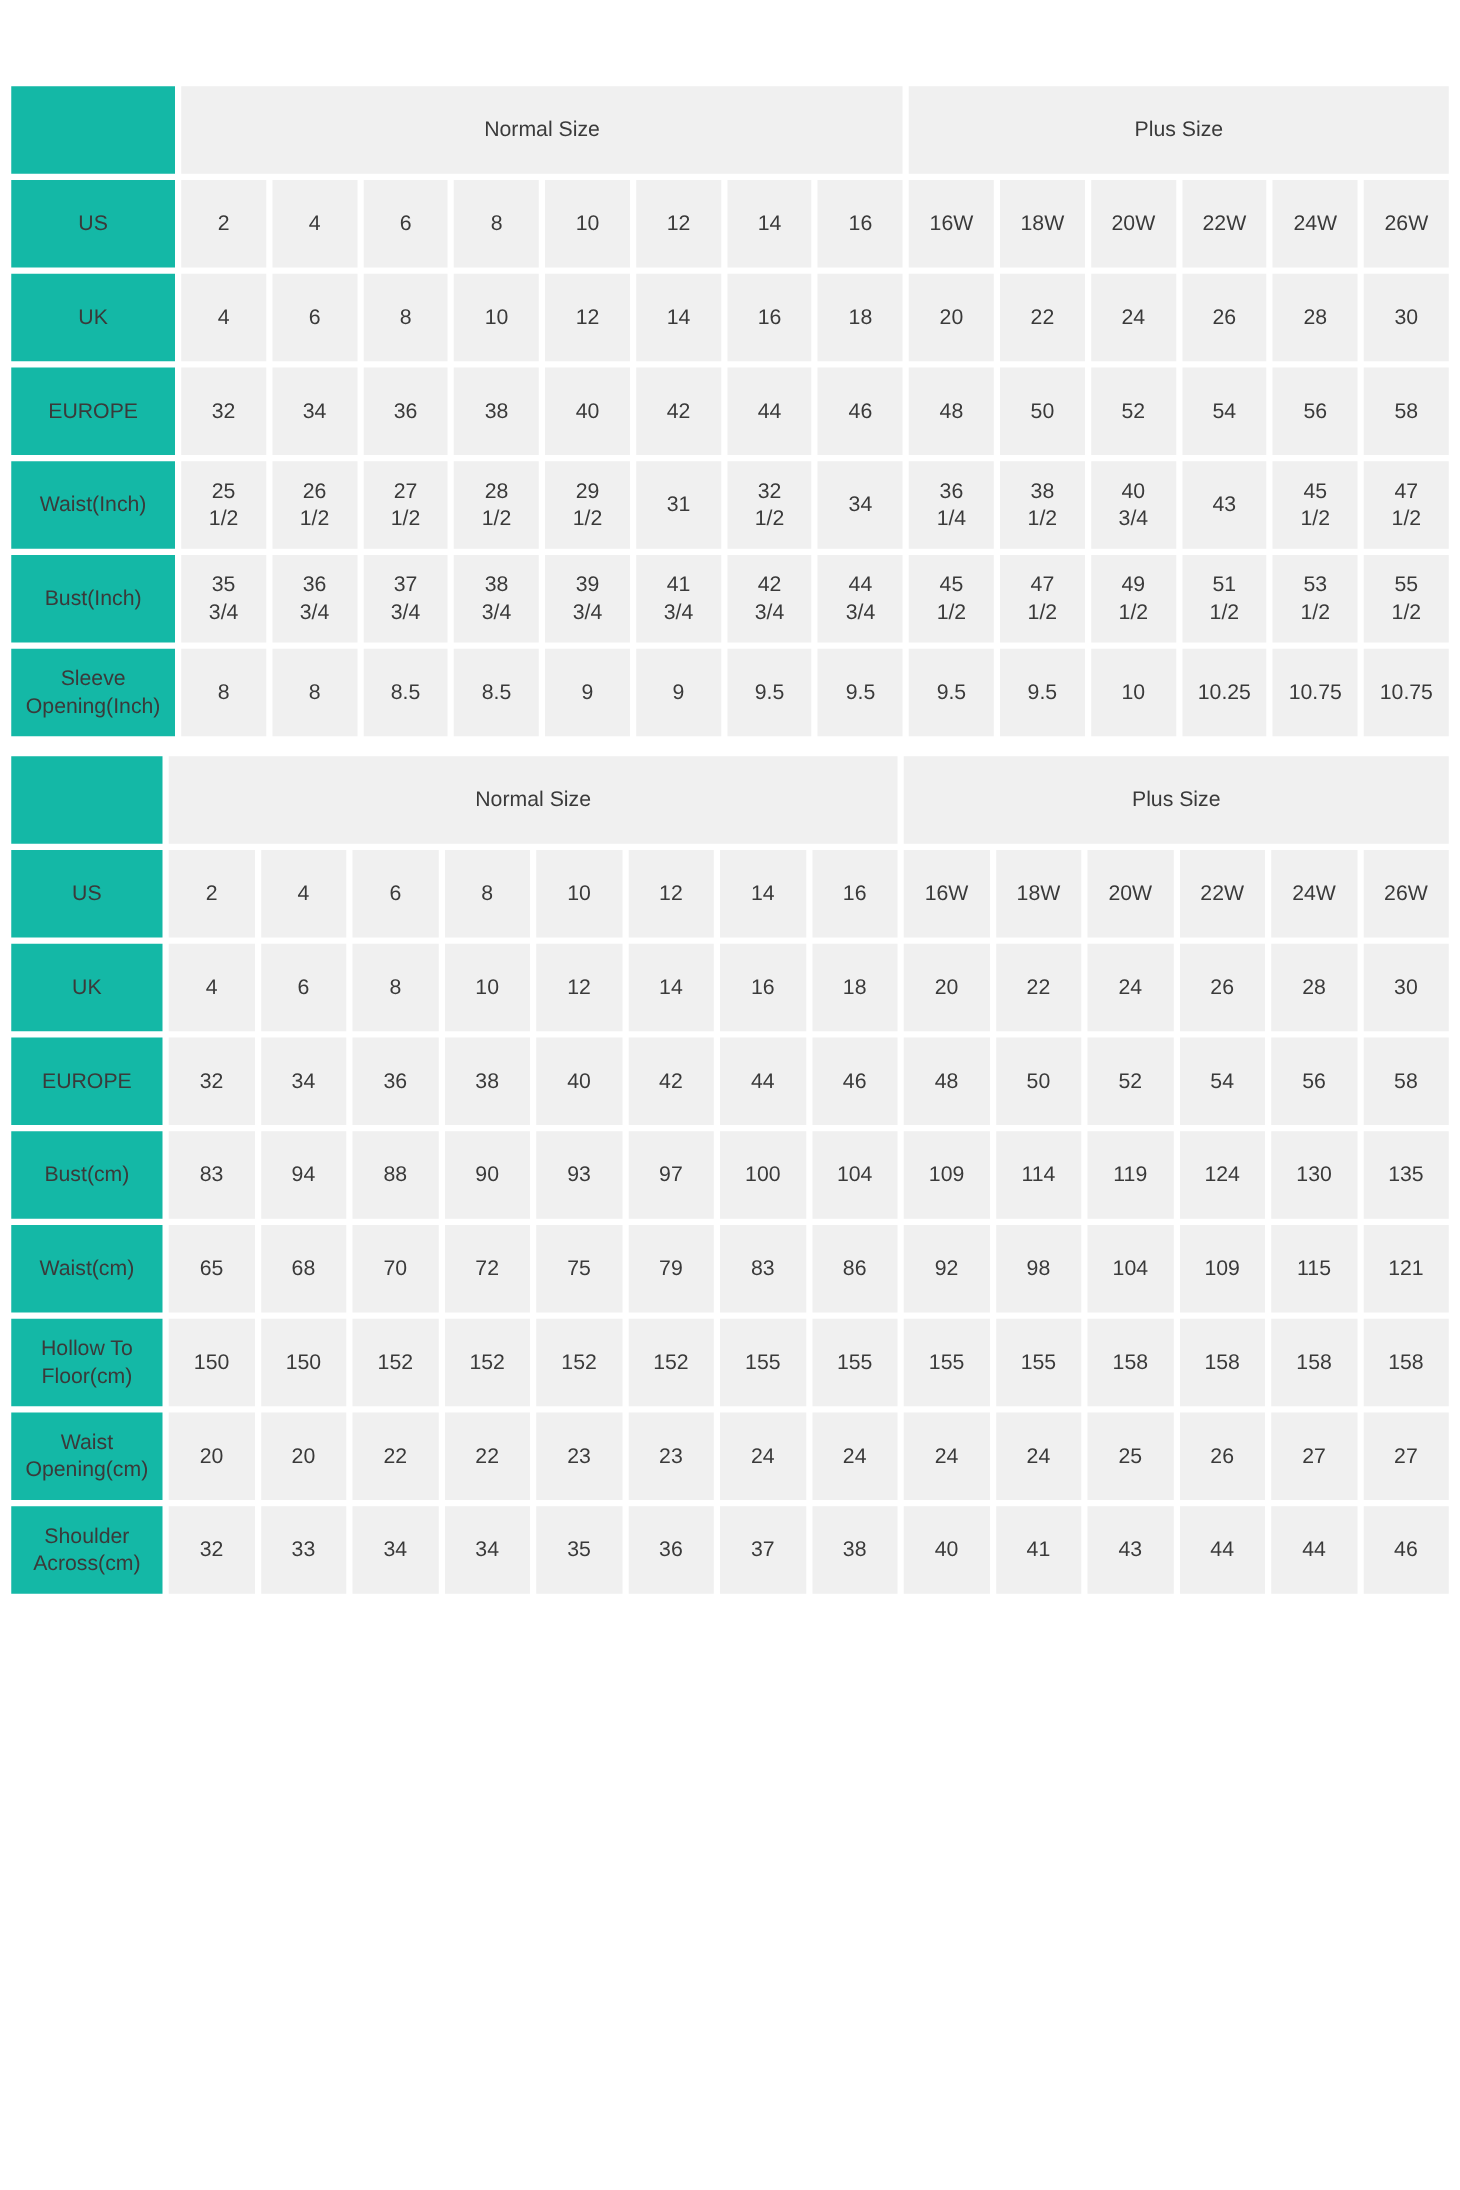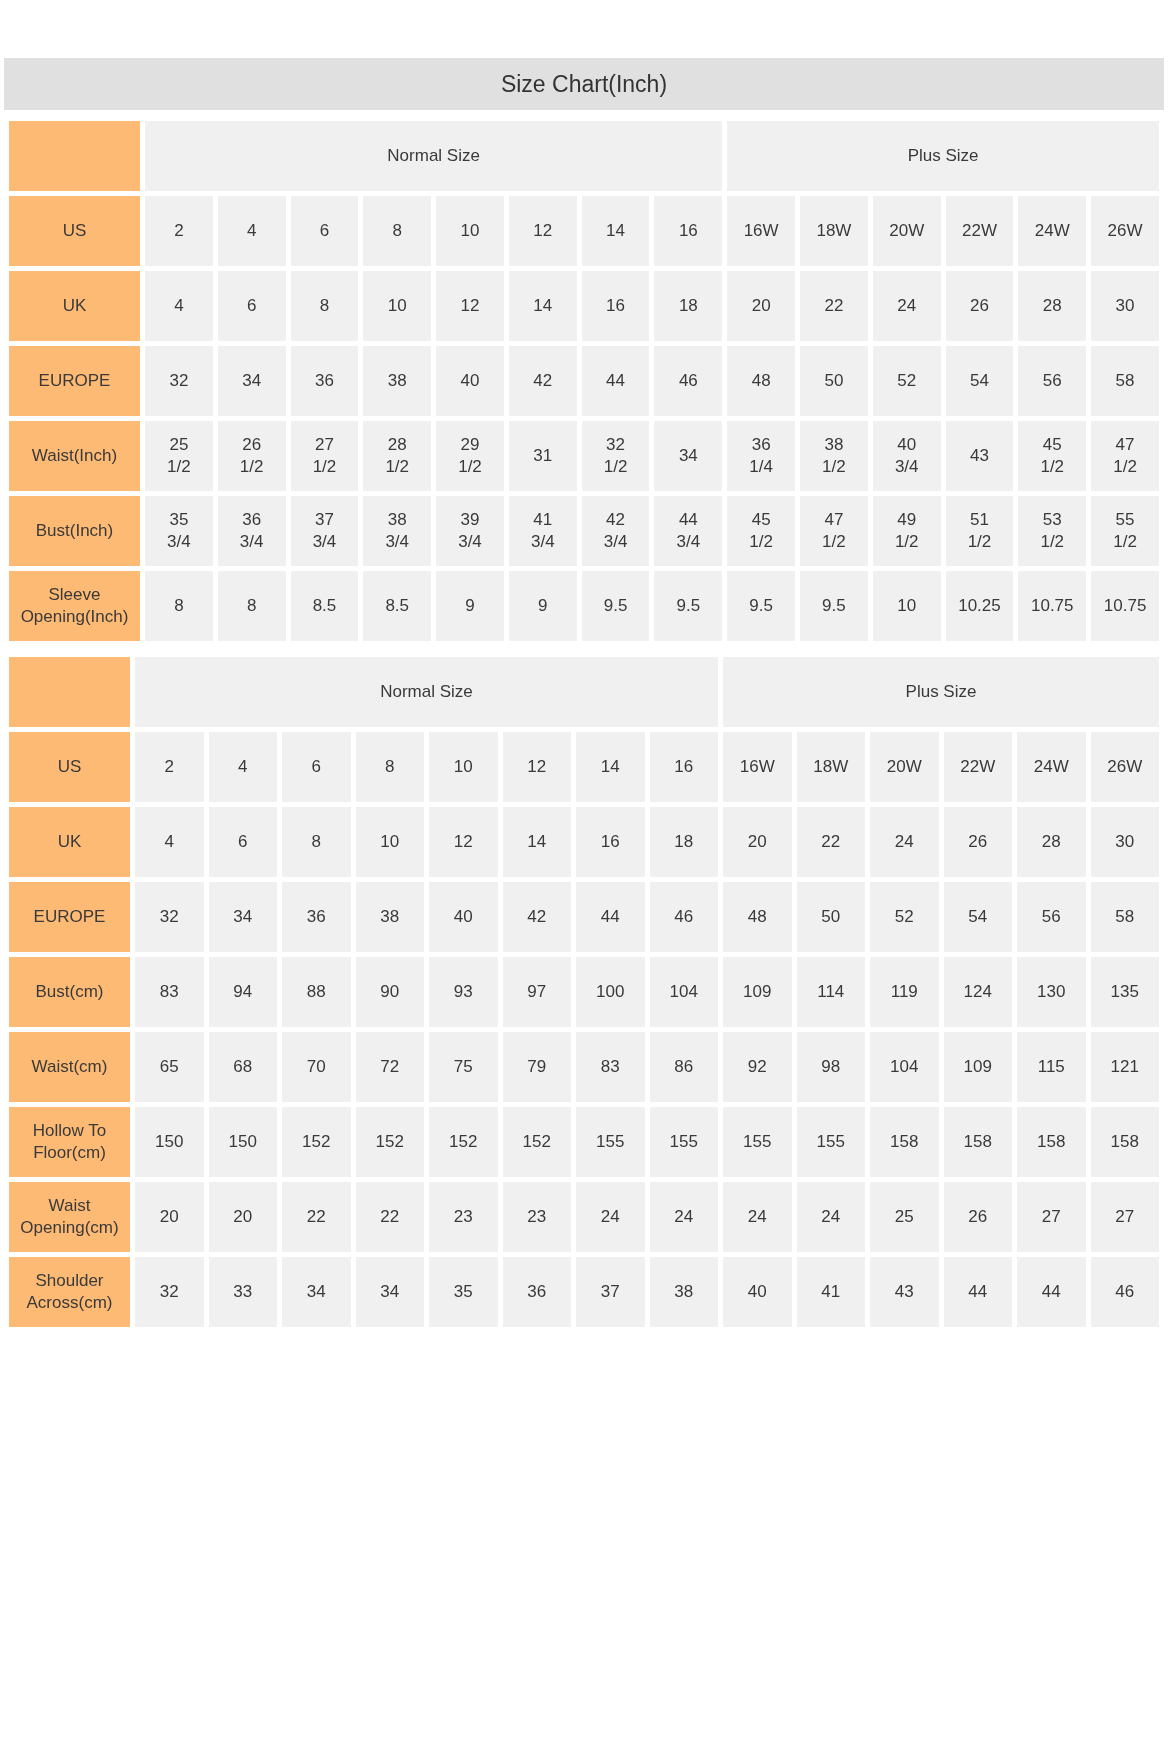--- a/index.html
+++ b/index.html
@@ -30,30 +30,29 @@
   table.size-table td{
     text-align:center;
     vertical-align:middle;
     font-size:17px;
     line-height:1.3;
     height:70px;
     padding:0 2px;
     white-space:pre-line;
     overflow:hidden;
   }
-  td.hdr{background:#fdba74;}
+  td.hdr{background:#14b8a6;}
   td.cell{background:#f0f0f0;}
   table.t-inch col.label-col{width:131px;}
   table.t-cm  col.label-col{width:121px;}
 </style>
 </head>
 <body>
 
 <section>
-  <div class="title-bar">Size Chart(Inch)</div>
   <table class="size-table t-inch">
       <colgroup>
         <col class="label-col">
         <col>
         <col>
         <col>
         <col>
         <col>
         <col>
         <col>

